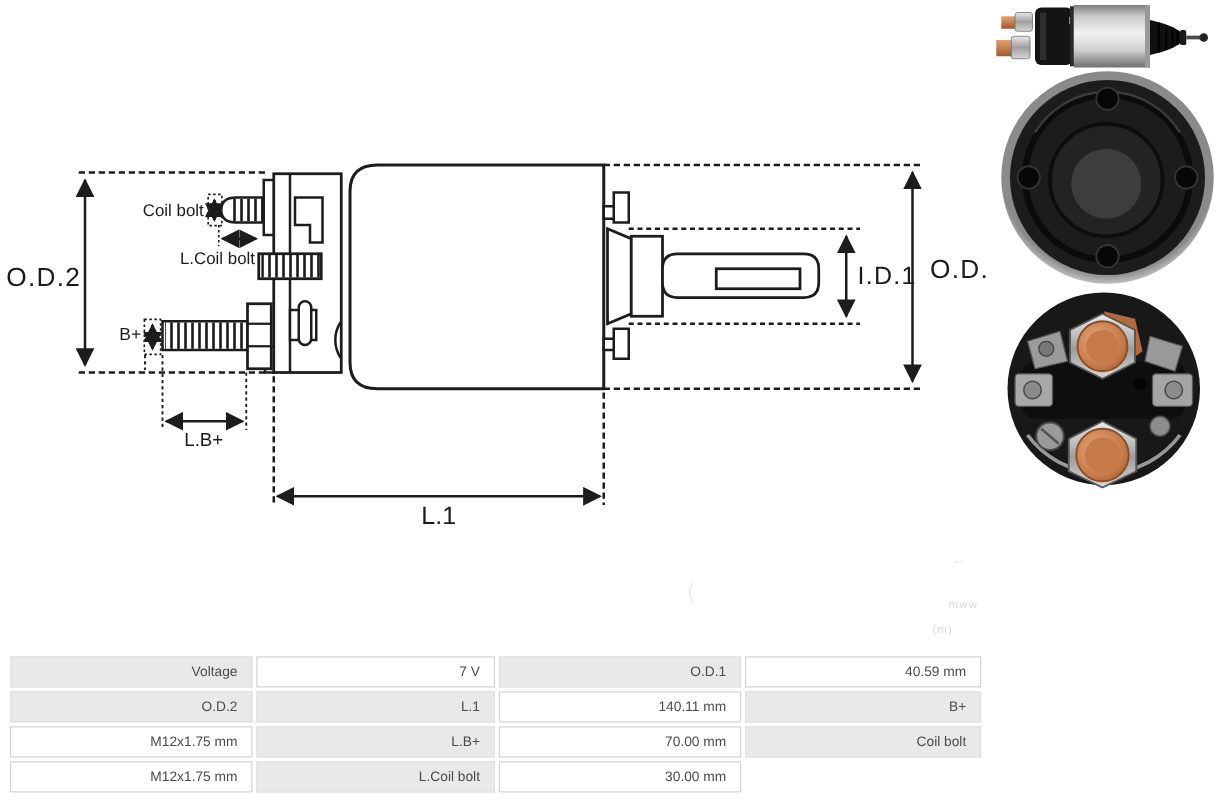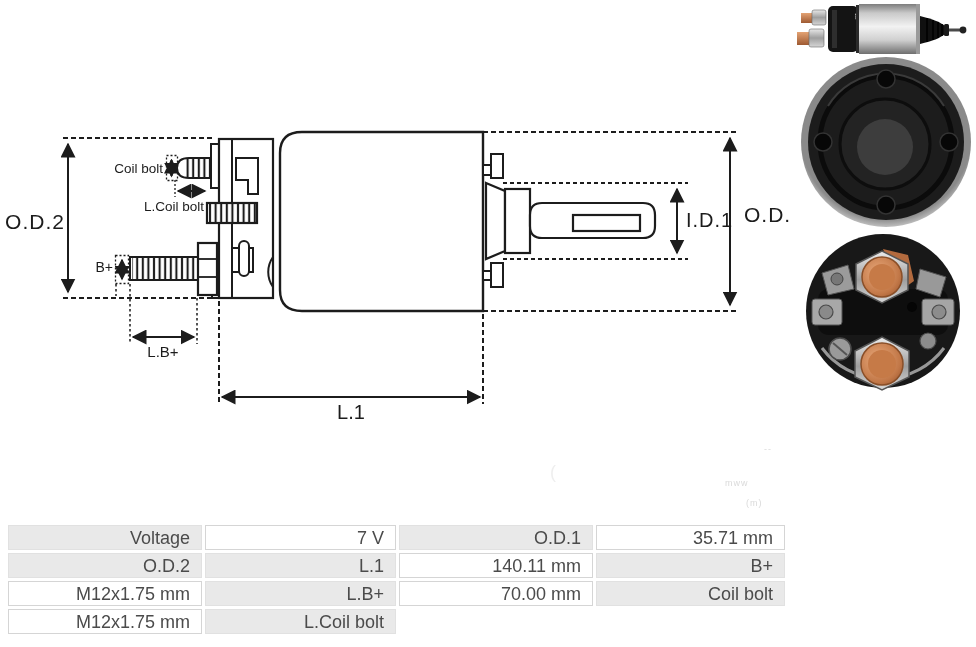--- a/index.html
+++ b/index.html
@@ -9,21 +9,21 @@
   }
   .diagram{position:absolute;left:0;top:0;}
   .diagram text{fill:#1c1c1c;font-family:"Liberation Sans",sans-serif;}
   .photo{position:absolute;}
   .artifact{position:absolute;color:#777;opacity:0.28;font-size:9px;letter-spacing:1px;}
   .specs{
     position:absolute;left:8px;top:525px;width:780px;
     display:grid;grid-template-columns:194px 191px 194px 189px;gap:3px;
   }
   .cell{
-    height:25px;line-height:25px;font-size:18px;color:#4b4b4b;
+    height:25px;line-height:25px;font-size:11px;color:#4b4b4b;
     text-align:right;padding-right:11px;box-sizing:border-box;
     white-space:nowrap;overflow:hidden;
   }
   .lbl{background:#e9e9e9;border:1px solid #e1e1e1;}
   .val{background:#ffffff;border:1px solid #d5d5d5;}
 </style>
 </head>
 <body>
 
 <svg class="diagram" width="790" height="430" viewBox="0 0 790 430">
@@ -222,35 +222,36 @@
   <path d="M79,16 L104,22 L110,48 L96,58 Z" fill="#b26a3e"></path>
   <polygon points="52,31 78,18 104,31 104,57 78,70 52,57" fill="url(#p3nut)" stroke="#555" stroke-width="1.5"></polygon>
   <circle cx="78" cy="44" r="20" fill="url(#p3cu)" stroke="#8a4f28" stroke-width="1.5"></circle>
   <circle cx="78" cy="44" r="13" fill="#c67a47"></circle>
   <polygon points="51,118 78,104 105,118 105,144 78,157 51,144" fill="url(#p3nut)" stroke="#555" stroke-width="1.5"></polygon>
   <circle cx="78" cy="131" r="21" fill="url(#p3cu)" stroke="#8a4f28" stroke-width="1.5"></circle>
   <circle cx="78" cy="131" r="14" fill="#c67a47"></circle>
 </svg>
 
 <span class="artifact" style="left:764px;top:444px;">--</span>
-<span class="artifact" style="left:725px;top:478px;">mww</span>
+<span class="artifact" style="left:759px;top:478px;">mww</span>
 <span class="artifact" style="left:746px;top:498px;">(m)</span>
 <span class="artifact" style="left:550px;top:462px;font-size:18px;opacity:0.12;">(</span>
 
 <div class="specs">
   <div class="cell lbl">Voltage</div>
   <div class="cell val">7 V</div>
   <div class="cell lbl">O.D.1</div>
-  <div class="cell val">35.71 mm</div>
+  <div class="cell val">40.59 mm</div>
 
   <div class="cell lbl">O.D.2</div>
   <div class="cell lbl">L.1</div>
   <div class="cell val">140.11 mm</div>
 
   <div class="cell lbl">B+</div>
   <div class="cell val">M12x1.75 mm</div>
   <div class="cell lbl">L.B+</div>
   <div class="cell val">70.00 mm</div>
 
   <div class="cell lbl">Coil bolt</div>
   <div class="cell val">M12x1.75 mm</div>
   <div class="cell lbl">L.Coil bolt</div>
+  <div class="cell val">30.00 mm</div>
 </div>
 
 </body></html>

